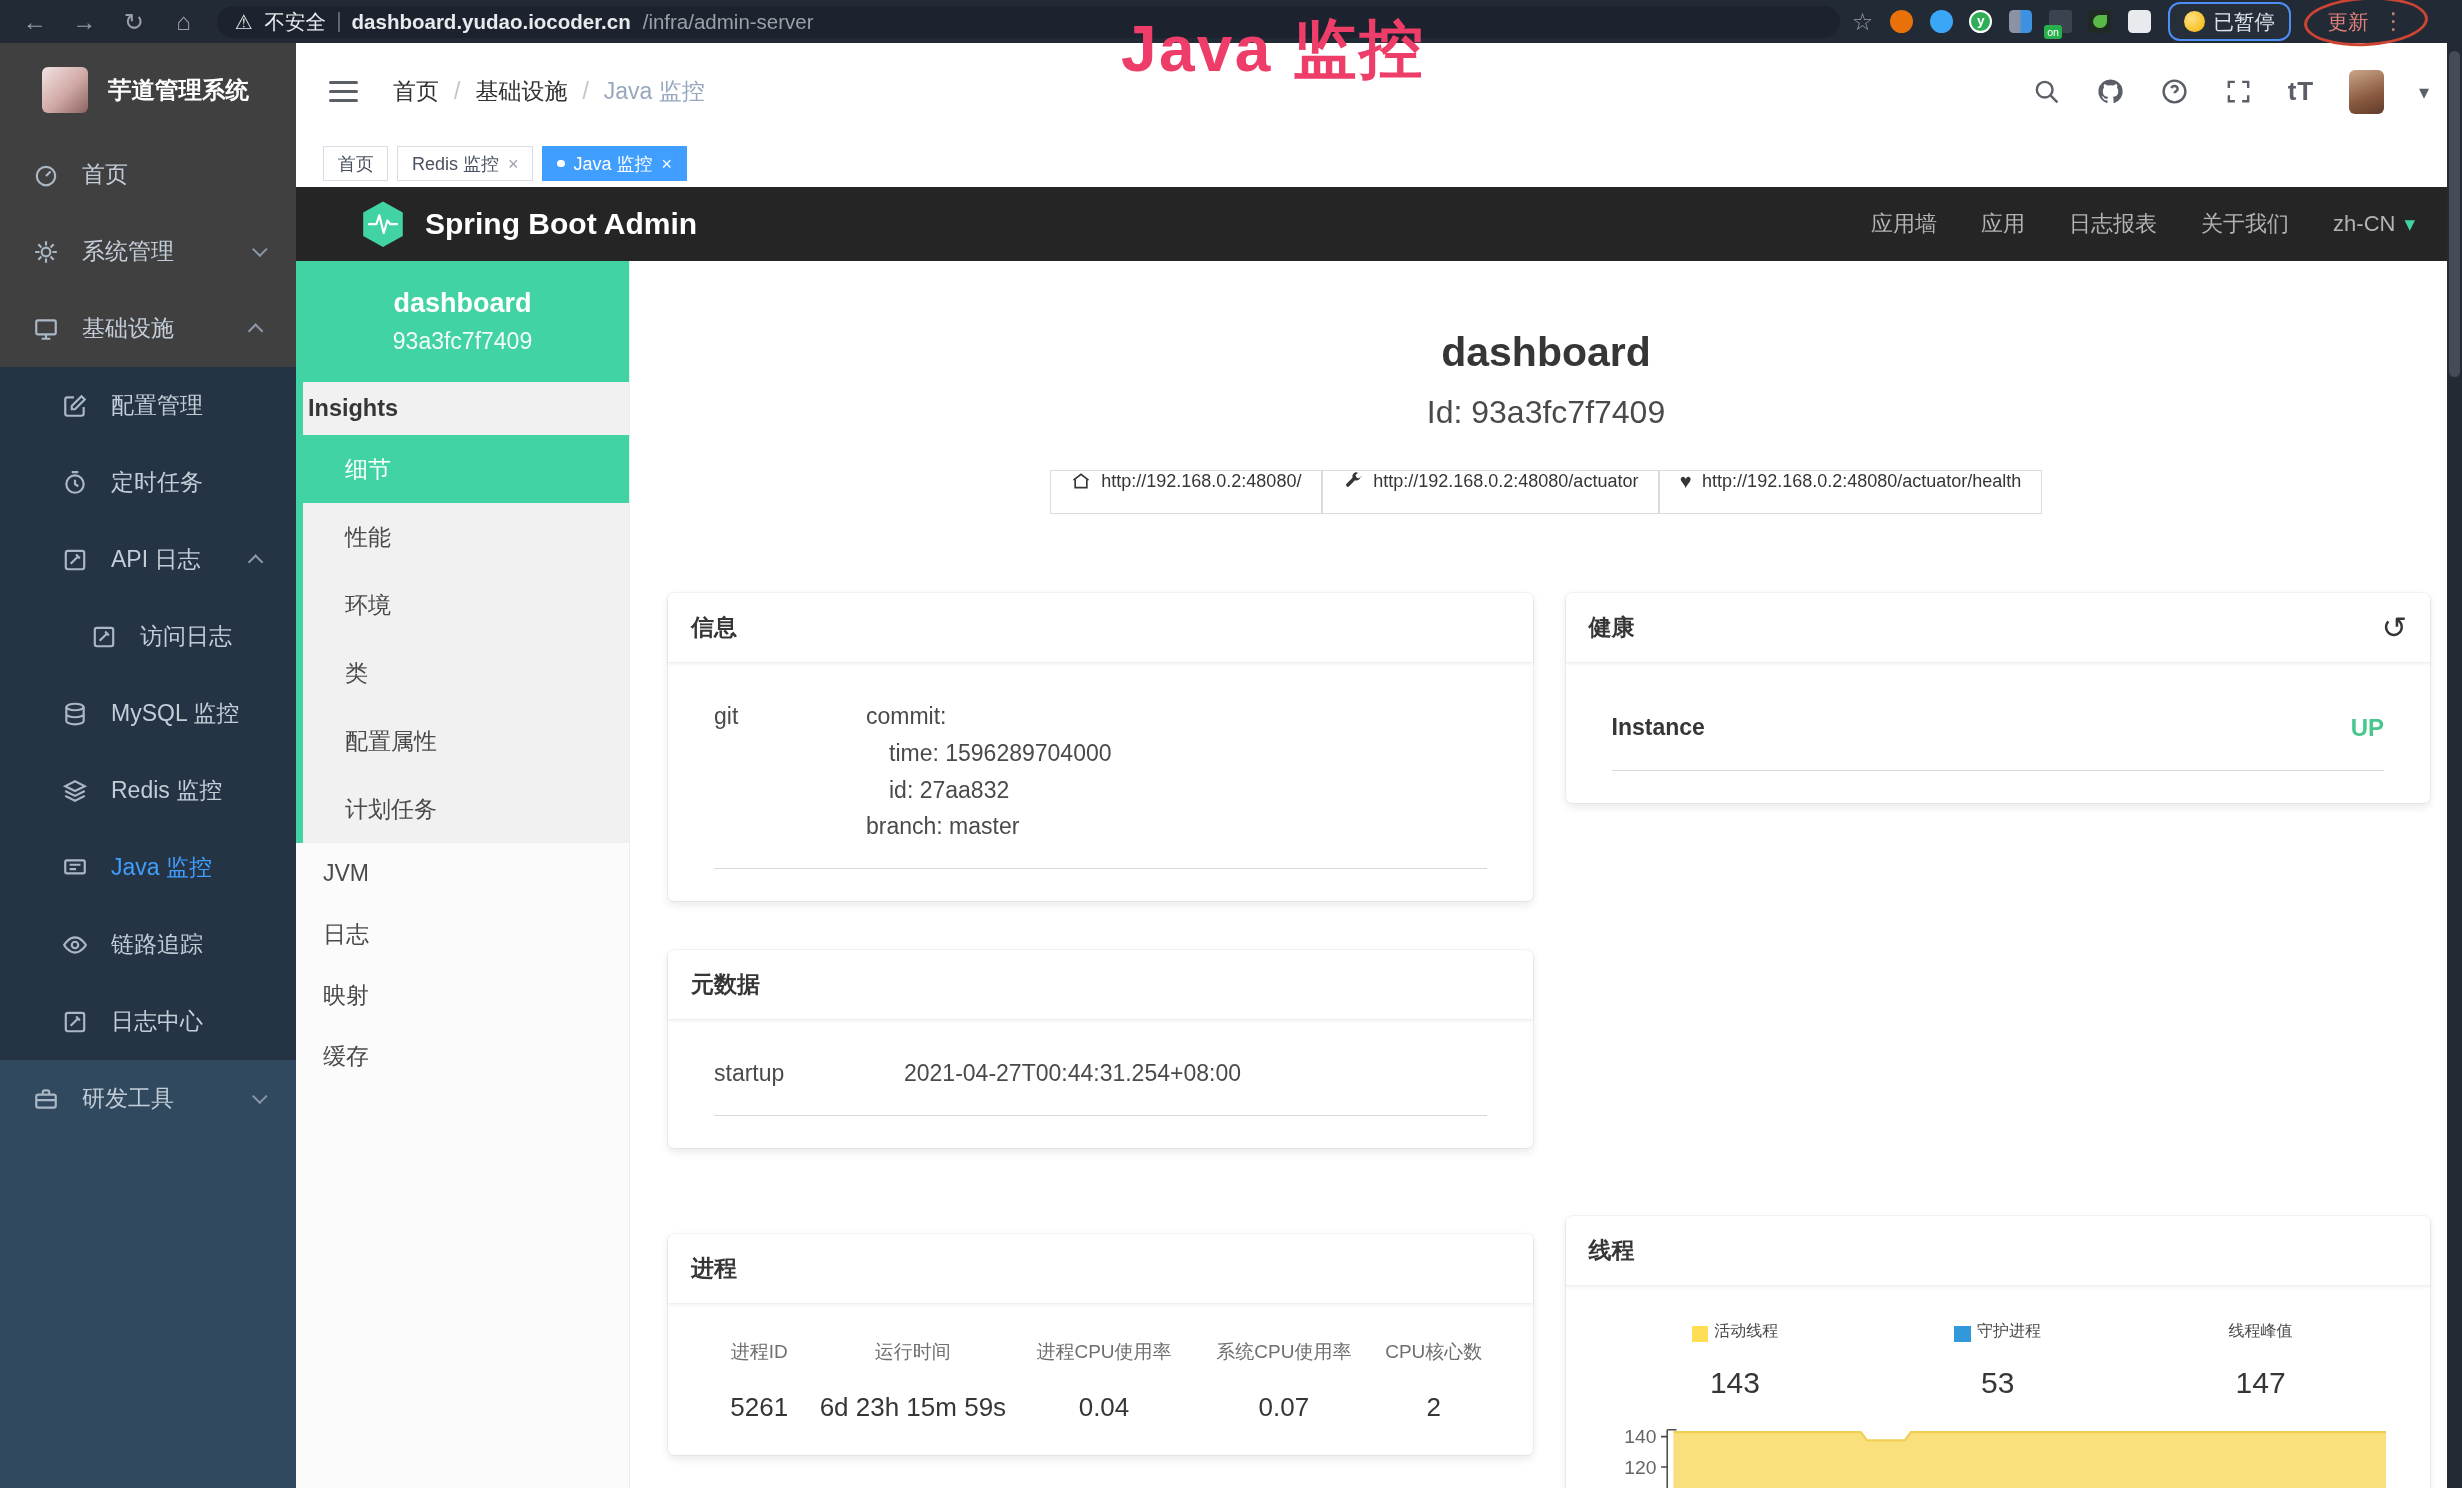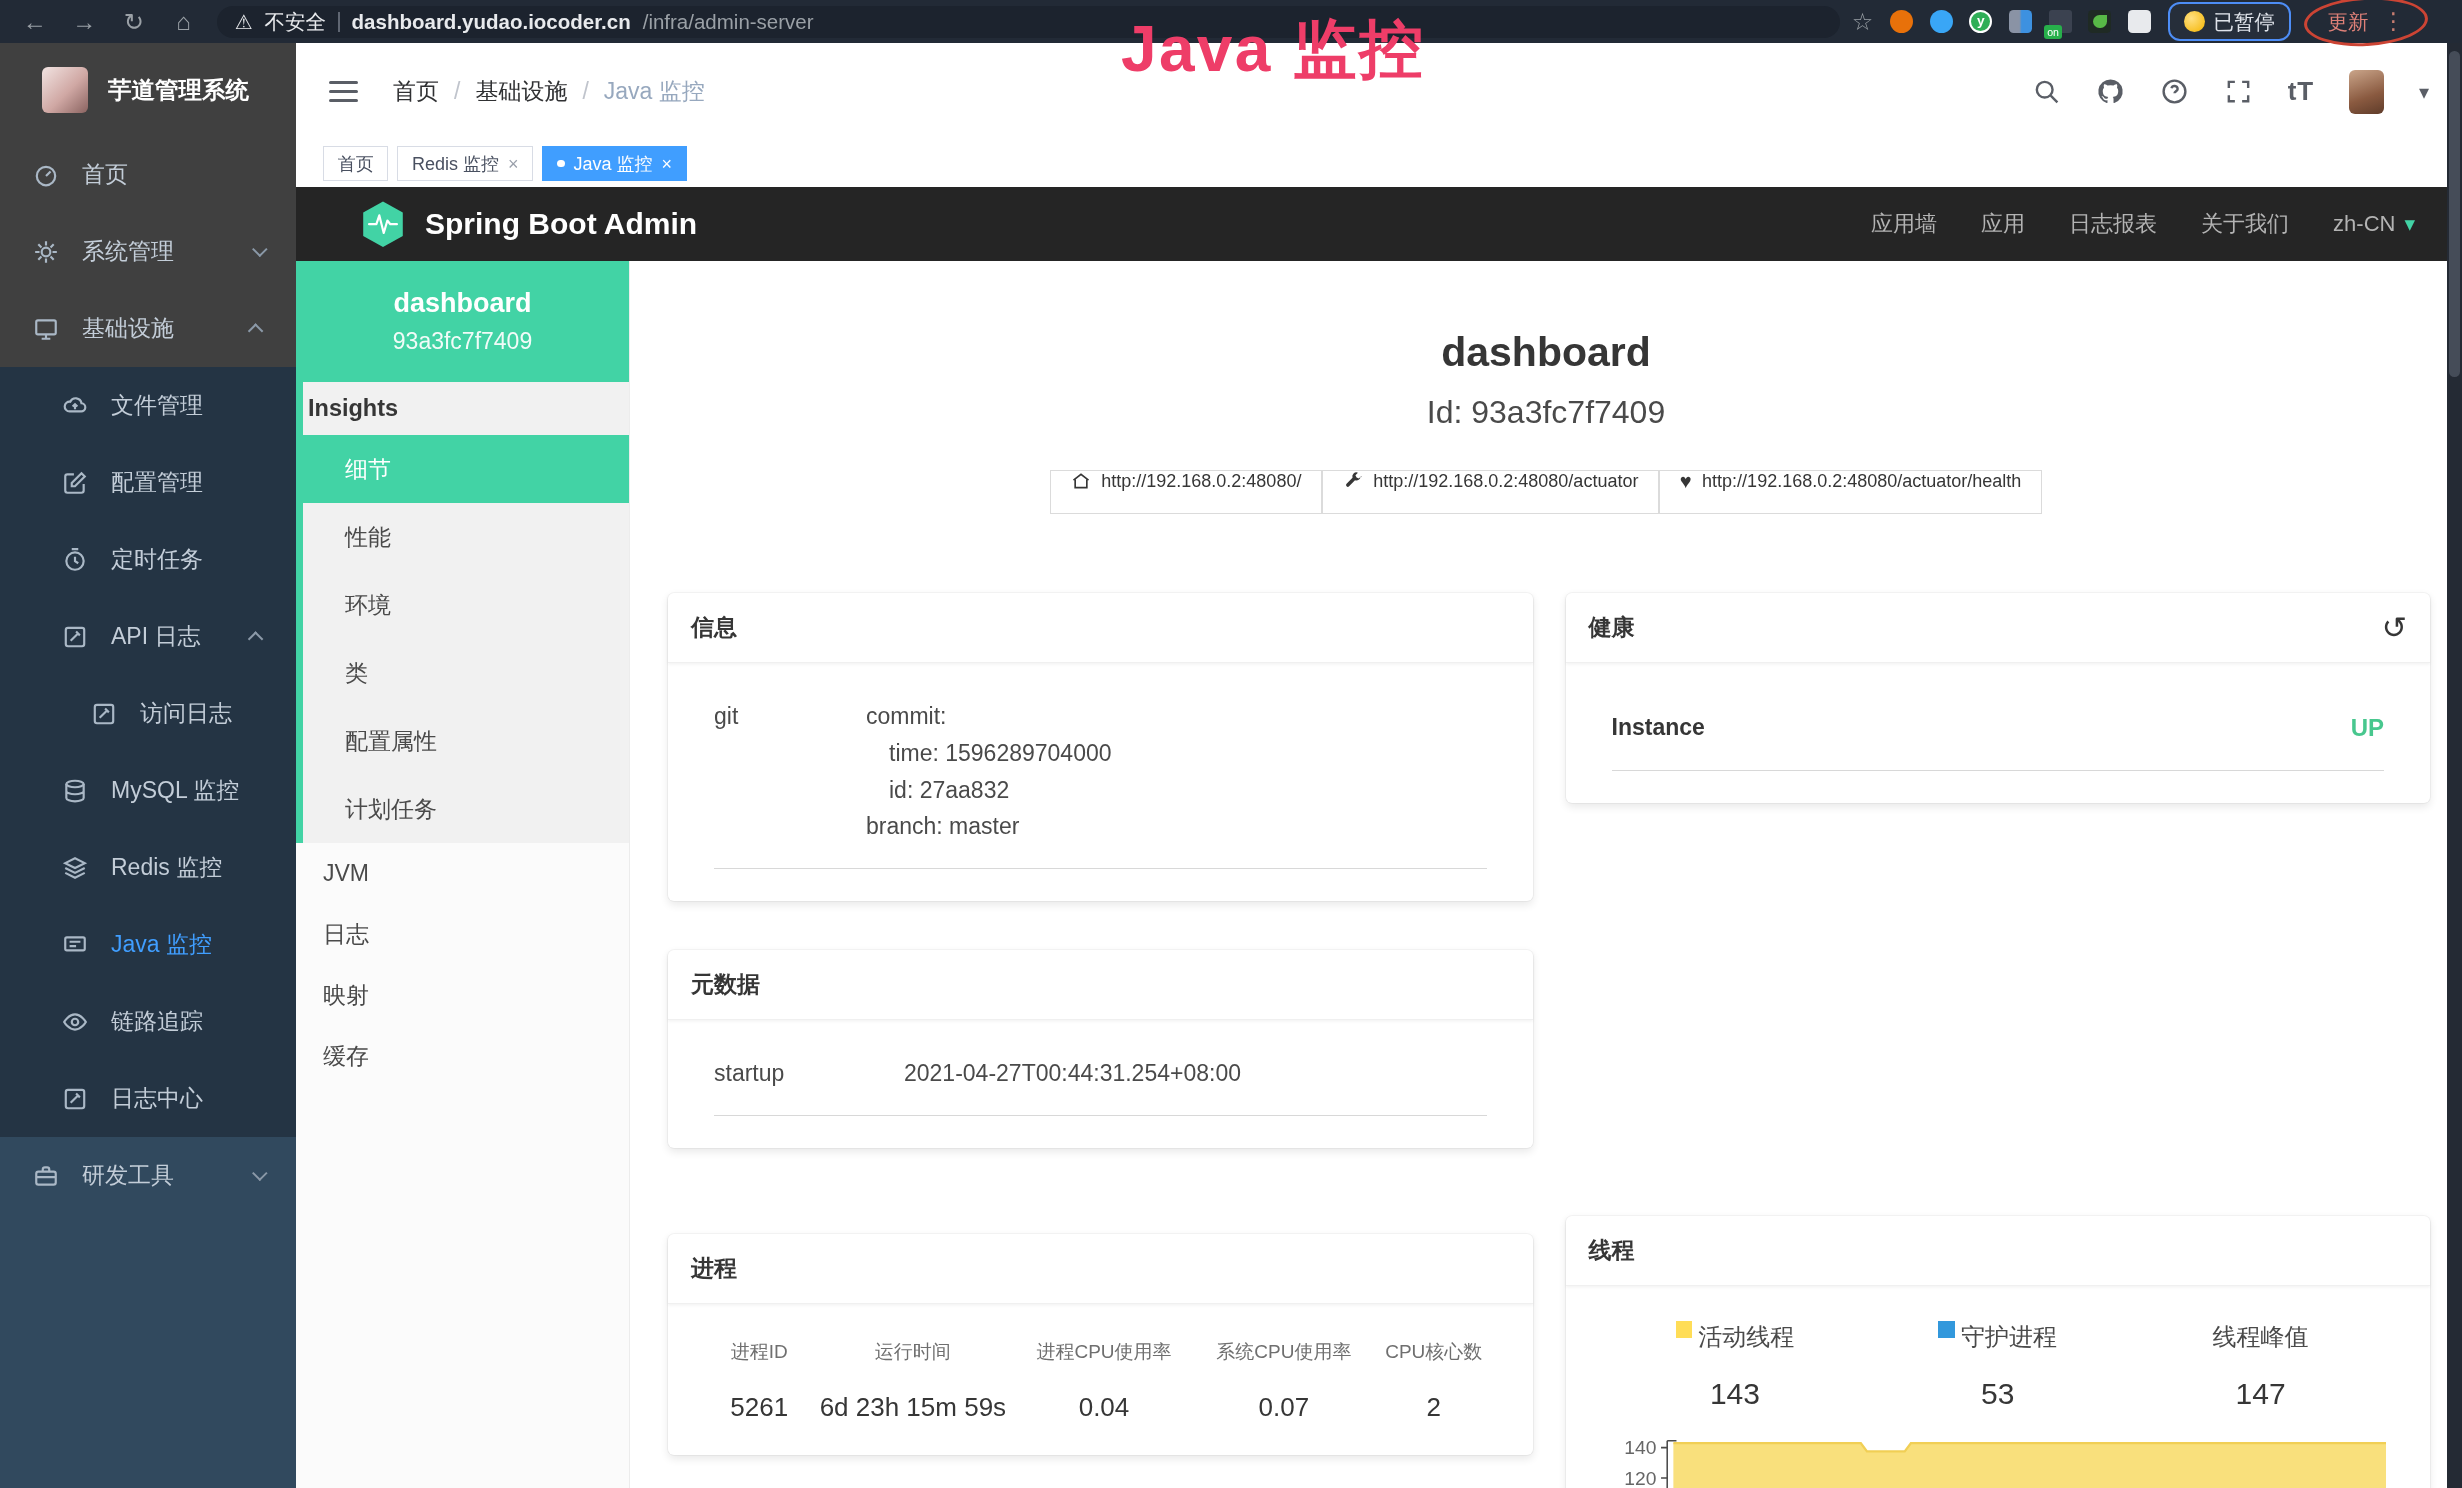--- a/index.html
+++ b/index.html
@@ -119,21 +119,21 @@
   .dval{flex:1}
   .gl.ind{padding-left:23px}
   .upval{text-align:right;color:#48c78e;font-weight:700;font-size:24px}
   .hr{border-bottom:1.5px solid #d8d8d8;margin:23px 46px 0}
   .pcols,.pvals{display:flex;padding:0 35px;text-align:center}
   .pc{font-size:19px;color:#6f6f6f}
   .pv{font-size:26px;color:#363636}
   .pvals{margin-top:27px}
   .w1{flex:1.5}.w2{flex:2.6}.w3{flex:2.5}.w4{flex:2.3}.w5{flex:1.7}
   .tlegend,.tvals{display:flex;padding:0 38px;text-align:center}
-  .tleg{flex:1;font-size:24px;color:#4a4a4a;display:flex;align-items:flex-start;justify-content:center;gap:6px}
+  .tleg{flex:1;font-size:16px;color:#4a4a4a;display:flex;align-items:flex-end;justify-content:center;gap:6px}
   .sq{width:16.7px;height:16.7px;flex:none}
   .sqy{background:#ffdd57}.sqb{background:#3298dc}
   .tv{flex:1;font-size:30px;color:#363636}
   .tvals{margin-top:24px}
   .chartwrap{margin:26px 26px 0 21px}
   .chartwrap svg{width:100%;height:91px;display:block}
 
   
   .vscroll{position:absolute;top:43px;right:0;width:15px;height:1445px;background:#242a34}
   .vthumb{position:absolute;top:7.6px;left:2.3px;width:10.6px;height:326px;border-radius:5.3px;background:#454c58}
@@ -212,29 +212,20 @@
           </svg>
         </span>
       <span>基础设施</span>
       <span class="chev up"></span>
     </div>
 
     <div class="submenu">
       <div class="m-item d1">
         <span class="mi">
             <svg viewBox="0 0 24 24" fill="none" stroke="currentColor" stroke-width="2">
-              <path d="M7 17a4.5 4.5 0 1 1 .6-8.96A5.5 5.5 0 0 1 18 9.5 3.75 3.75 0 0 1 17.5 17H7z"></path>
-              <path d="M12 15v-4.5M9.8 12.5L12 10.3l2.2 2.2"></path>
-            </svg>
-          </span>
-        <span>文件管理</span>
-      </div>
-      <div class="m-item d1">
-        <span class="mi">
-            <svg viewBox="0 0 24 24" fill="none" stroke="currentColor" stroke-width="2">
               <path d="M20 13v6a2 2 0 0 1-2 2H5a2 2 0 0 1-2-2V6a2 2 0 0 1 2-2h6"></path>
               <path d="M18 3l3 3-9 9h-3v-3z"></path>
             </svg>
           </span>
         <span>配置管理</span>
       </div>
       <div class="m-item d1">
         <span class="mi">
             <svg viewBox="0 0 24 24" fill="none" stroke="currentColor" stroke-width="2">
               <circle cx="12" cy="13" r="8"></circle>

